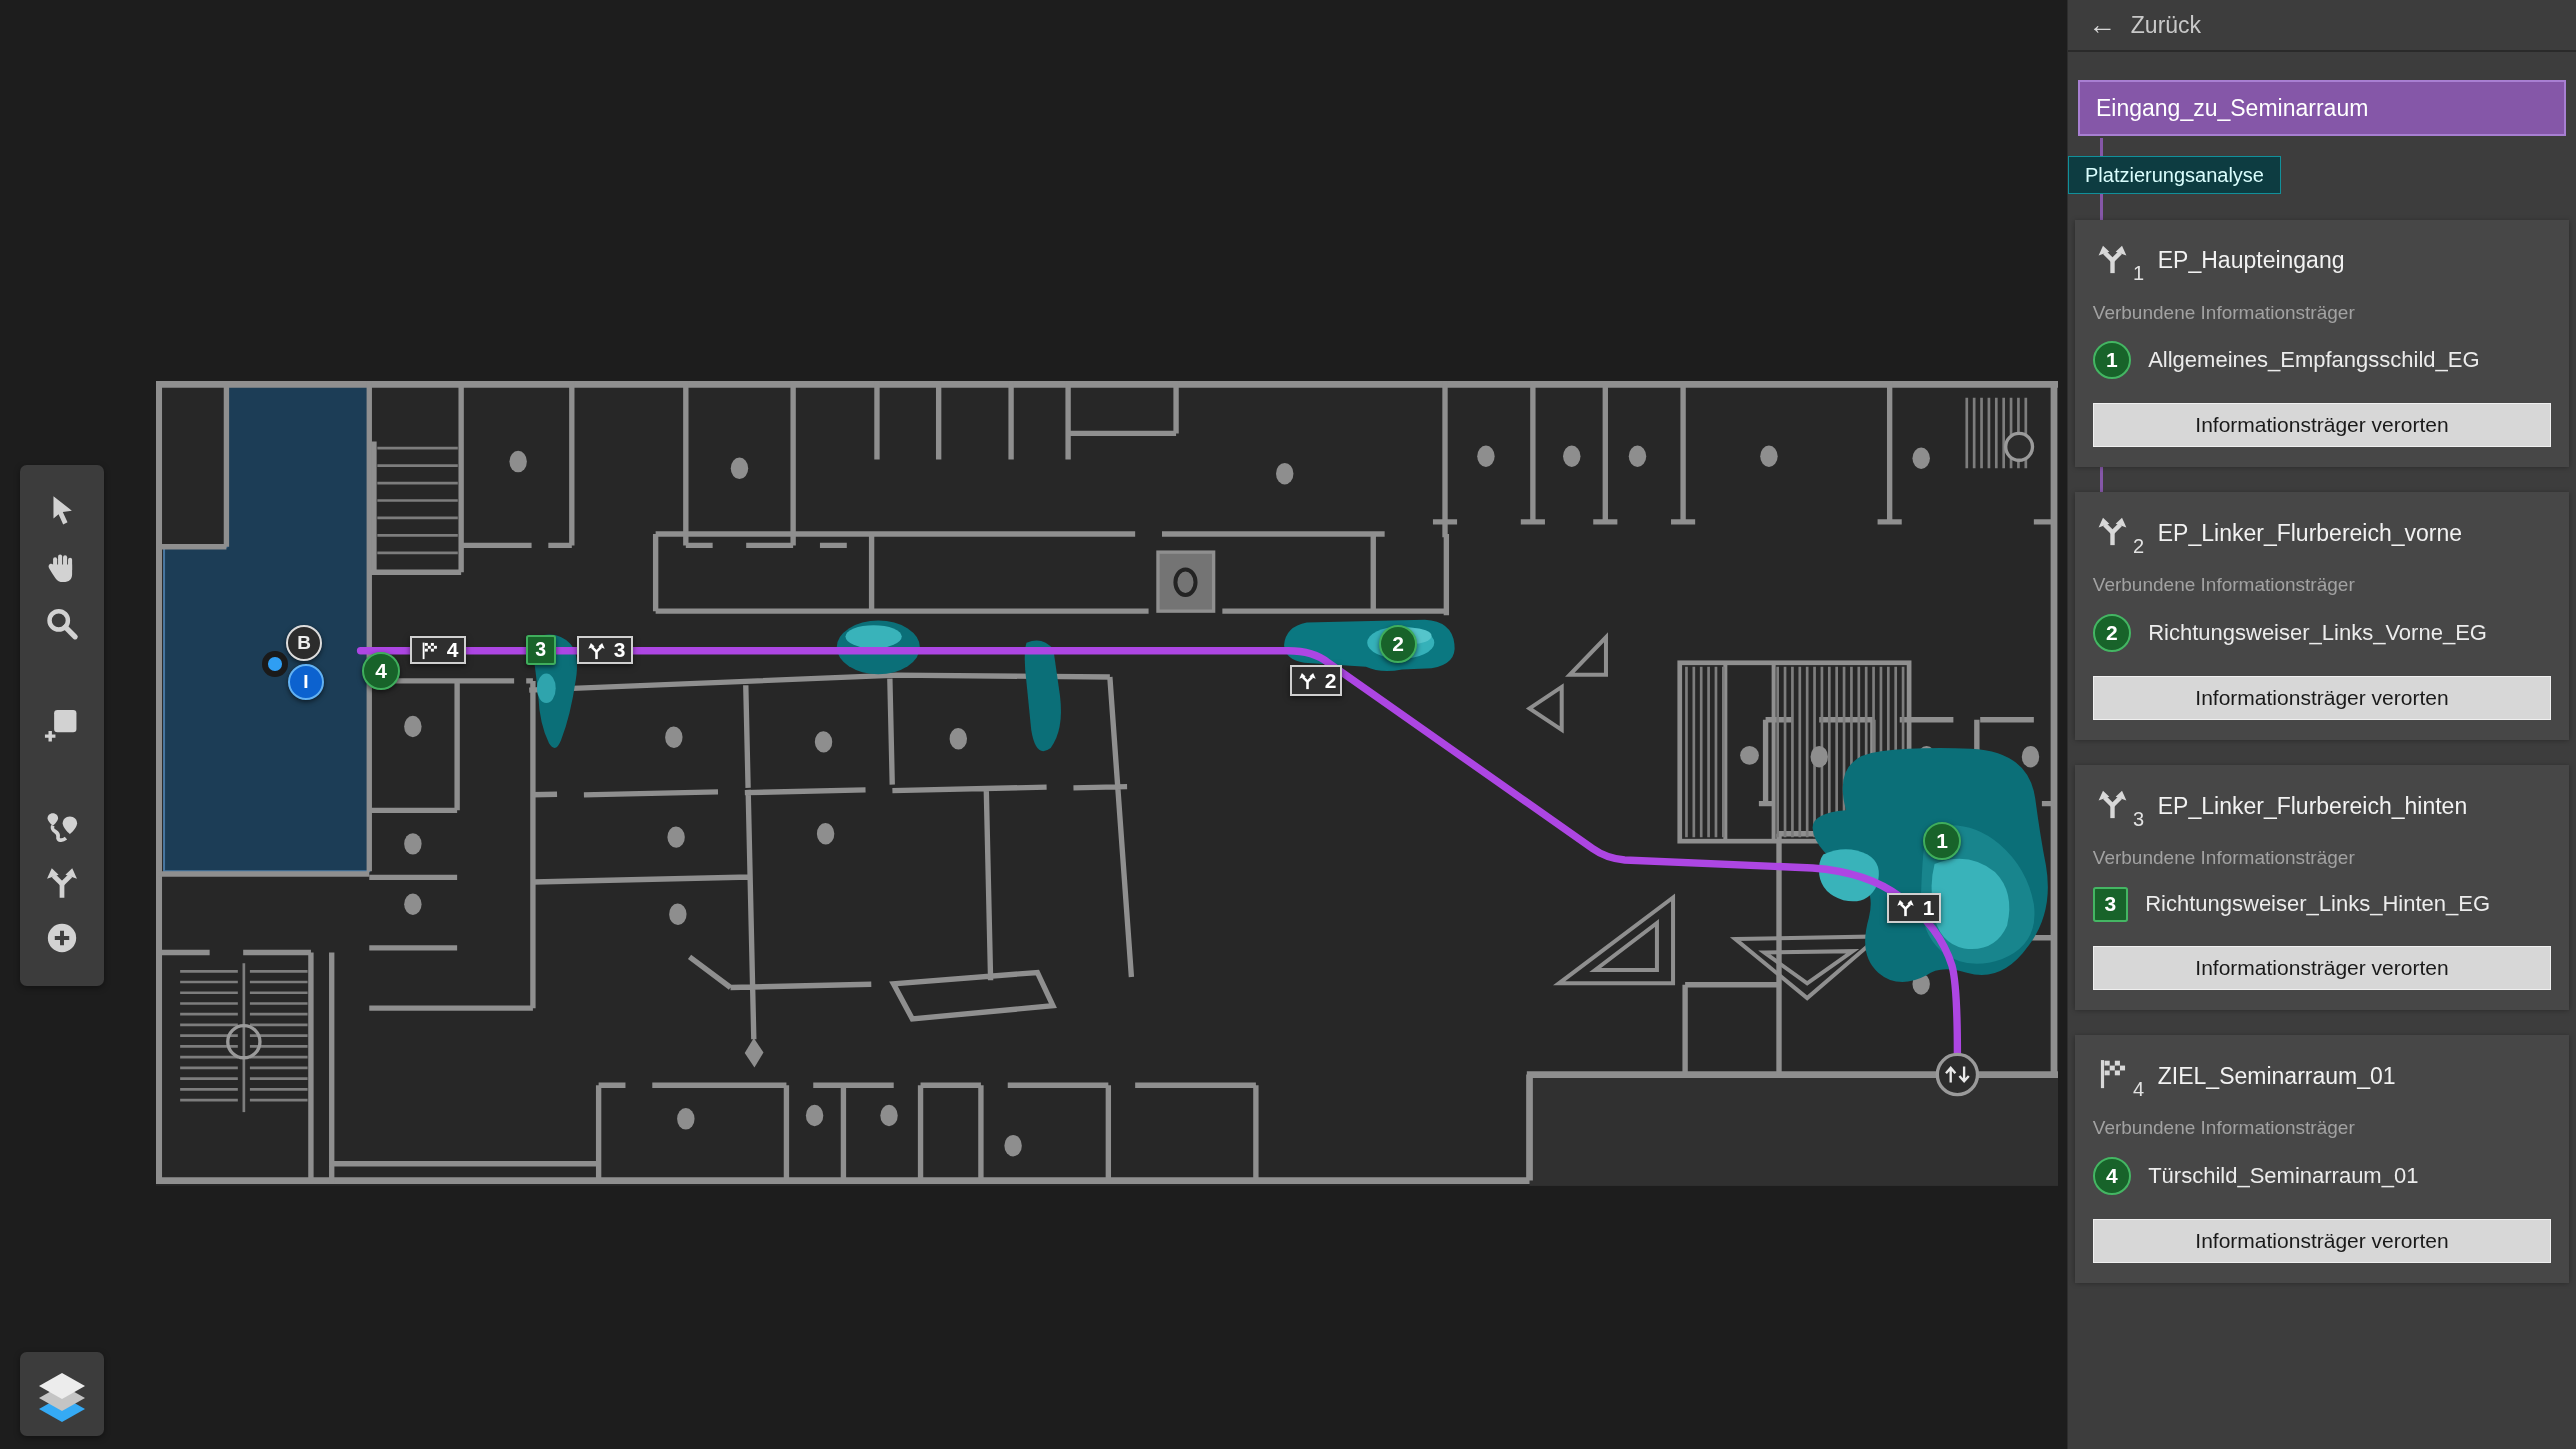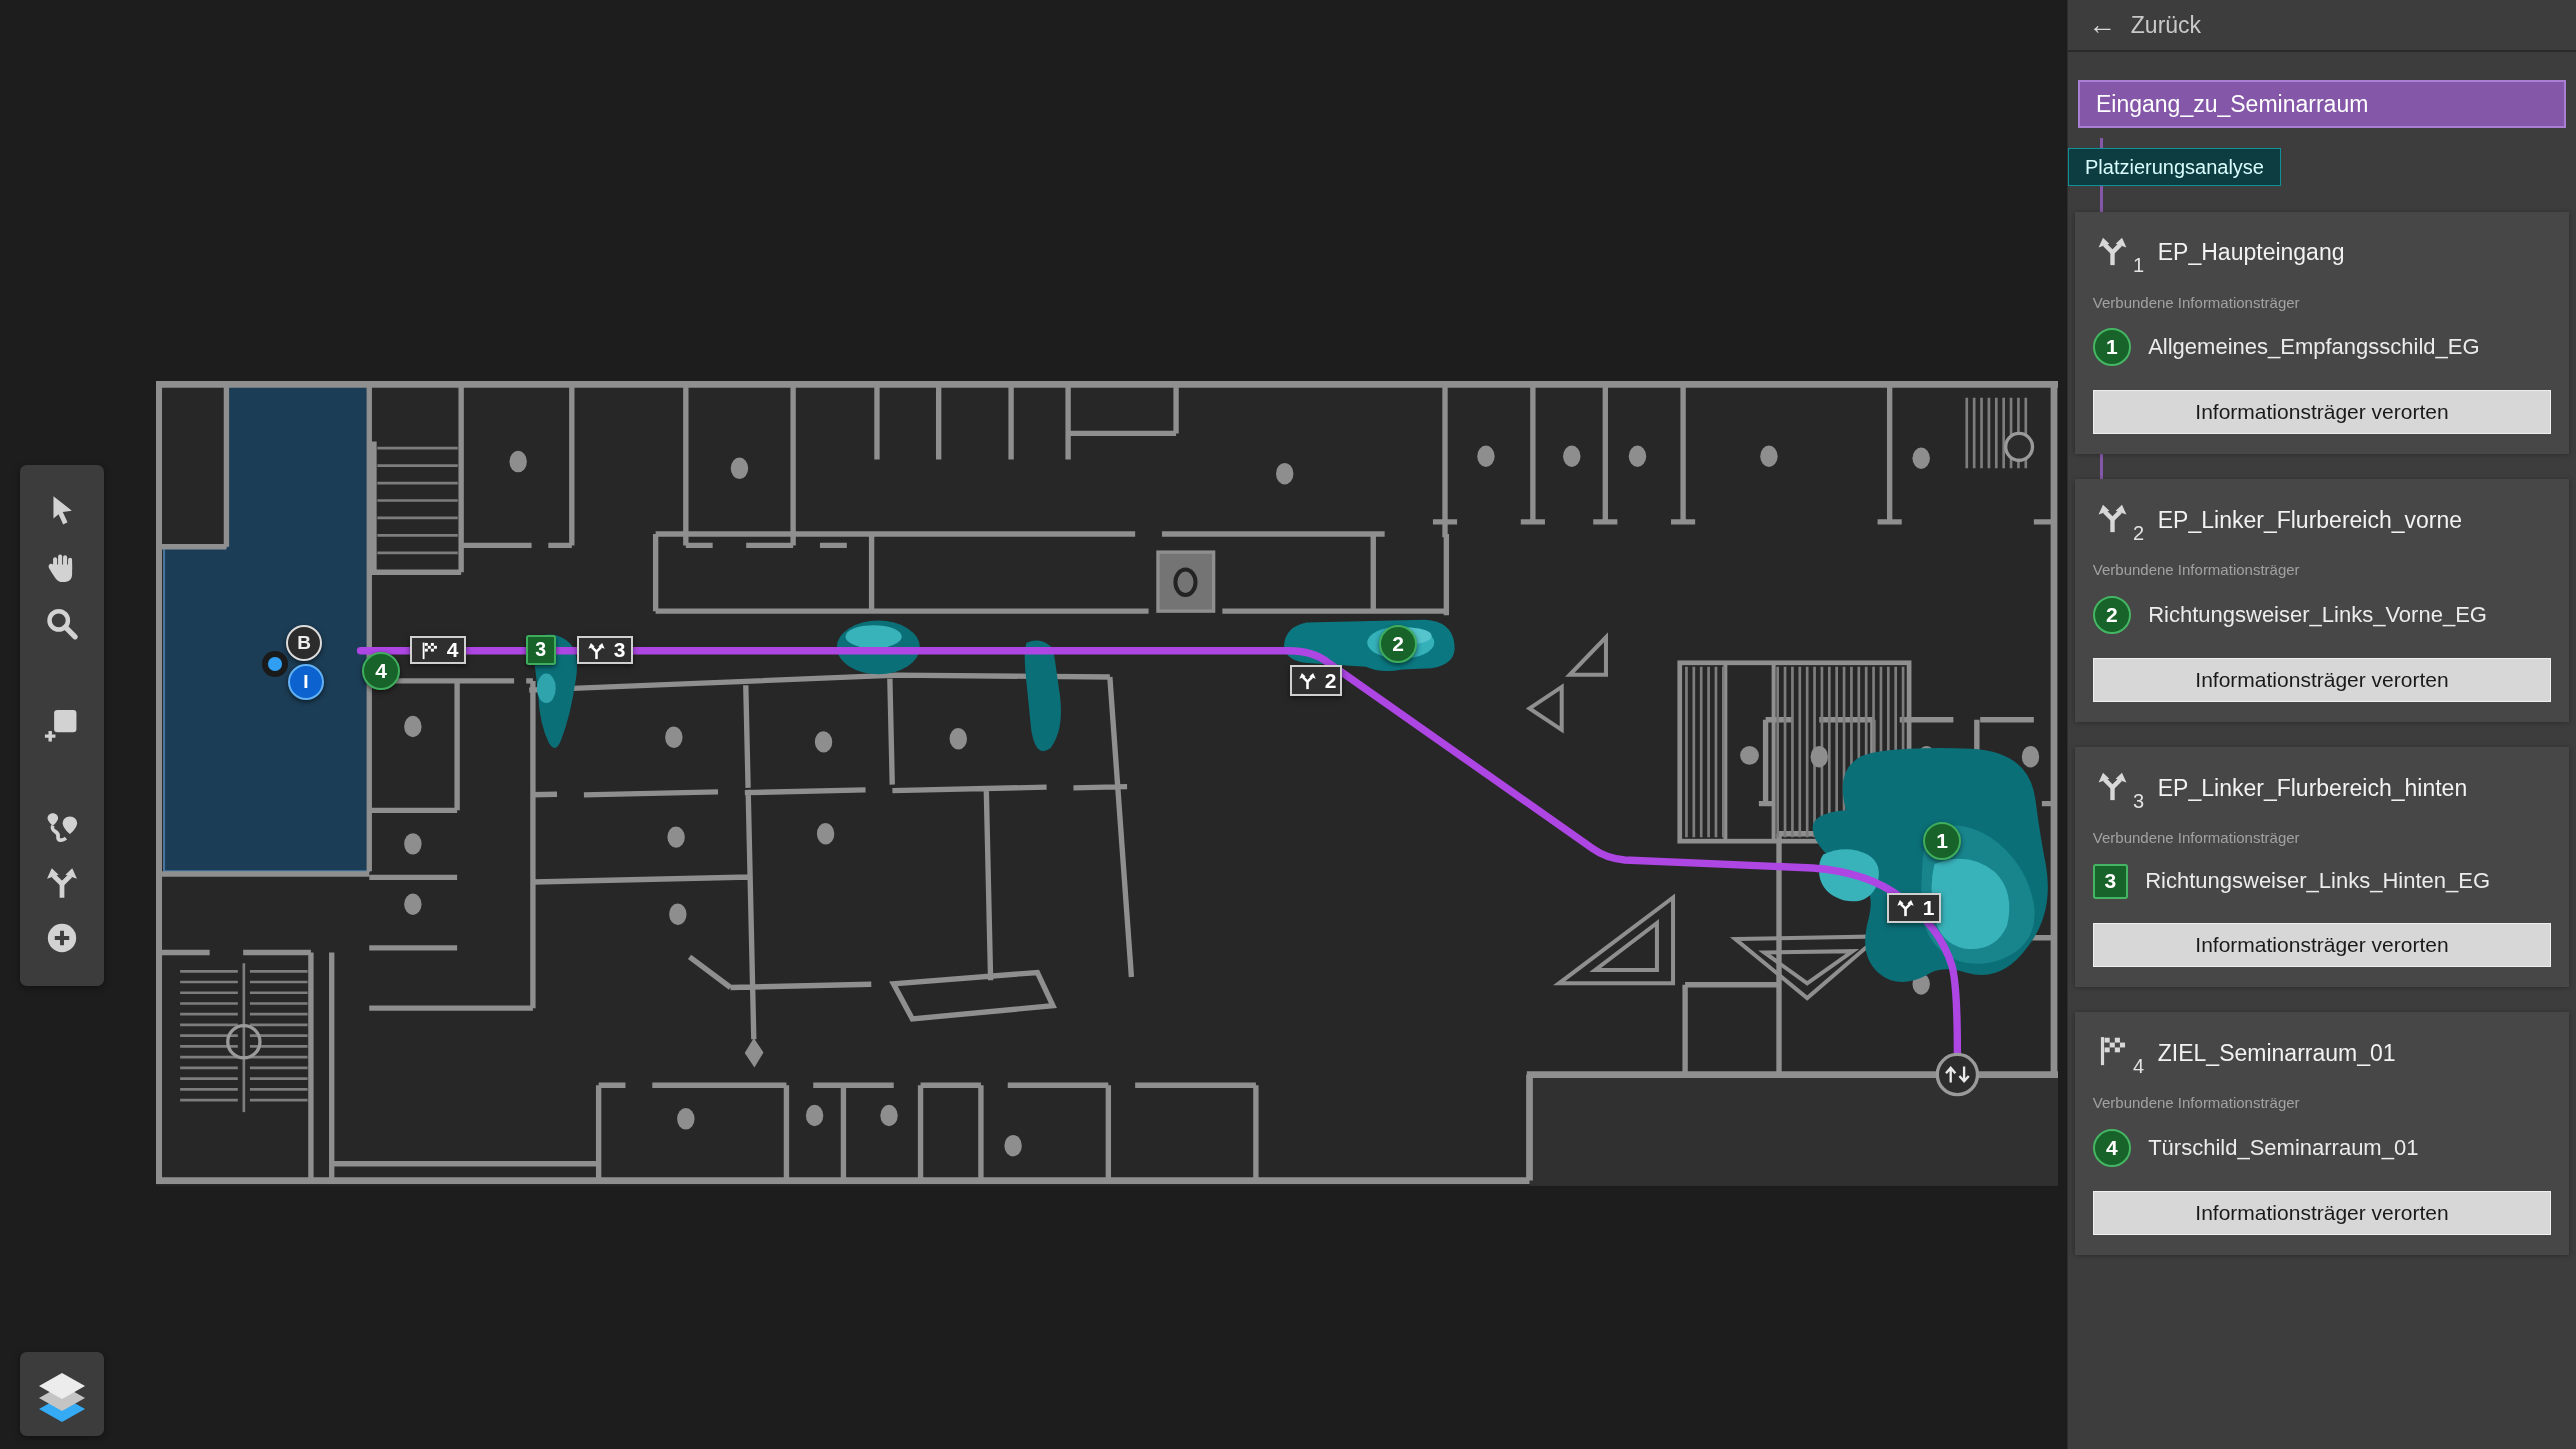--- a/index.html
+++ b/index.html
@@ -23,32 +23,32 @@
   .badge.b-node{width:36px;height:36px;border-radius:50%;background:#2c2c2c;border:2.7px solid #dcdcdc;font-size:19px;color:#ededed;}
   .badge.i-node{width:36px;height:36px;border-radius:50%;background:#0c62cf;border:2.7px solid #62b1f2;font-size:19px;}
   .dot-node{position:absolute;width:25.5px;height:25.5px;border-radius:50%;background:#2f9ef3;border:6px solid #1a1a1a;}
   .map-label{position:absolute;display:flex;align-items:center;justify-content:center;gap:6px;background:#2f2f2f;border:2px solid #cfcfcf;color:#fff;font-size:21px;font-weight:700;box-shadow:0 2px 5.4px rgba(0,0,0,.5);}
   .map-label svg{width:23px;height:23px;color:#fff;}
 
   
   .sidebar{position:absolute;left:2067px;top:0;width:509px;height:1449px;background:#3d3d3d;border-left:1.3px solid #2e2e2e;}
   .sb-header{height:52px;display:flex;align-items:center;gap:14.8px;padding-left:20px;color:#c8c8c8;font-size:23px;border-bottom:2px solid #2a2a2a;cursor:pointer;}
   .sb-header .arrow{font-size:28px;line-height:1;color:#d6d6d6;}
-  .route-chip{position:relative;z-index:1;margin:28px 10px 0 10px;height:48px;background:#8557a8;border:2px solid #a87fd2;display:flex;align-items:center;padding-left:16px;color:#fff;font-size:23px;cursor:pointer;}
+  .route-chip{position:relative;z-index:1;margin:28px 10px 0 10px;height:56px;background:#8557a8;border:2px solid #a87fd2;display:flex;align-items:center;padding-left:16px;color:#fff;font-size:23px;cursor:pointer;}
   .analysis-row{position:relative;z-index:1;margin-top:20px;padding-right:19px;display:flex;}
   .analysis-btn{height:38px;background:#0d3c41;border:1.3px solid #11909a;color:#d9fdfd;font-size:20px;padding:0 16px;display:flex;align-items:center;cursor:pointer;}
   .connector{position:absolute;left:32px;top:138px;width:3.4px;height:584px;background:#8557a8;z-index:0;}
   .card{position:relative;z-index:1;margin:25.5px 7.4px 0 7.4px;background:#474747;padding:19px 17.4px 20px 17.4px;box-shadow:0 1.3px 5.4px rgba(0,0,0,.35);}
   .card:first-of-type{margin-top:14.8px;}
   .card-head{display:flex;align-items:center;}
   .wp-icon{position:relative;width:54px;height:44px;color:#d8d8d8;flex:0 0 auto;}
   .wp-icon svg{width:39px;height:39px;}
   .wp-icon .sub{position:absolute;right:2.7px;bottom:-2.7px;font-size:20px;color:#e2e2e2;}
   .card-title{margin-left:11px;font-size:23px;color:#f2f2f2;}
-  .card-sub{margin-top:19px;font-size:15px;color:#a2a2a2;}
+  .card-sub{margin-top:19px;font-size:19px;color:#a2a2a2;}
   .carrier-row{margin-top:17.4px;display:flex;align-items:center;}
   .sb-badge{width:38px;height:38px;display:flex;align-items:center;justify-content:center;background:#18632a;border:2px solid #44b663;border-radius:50%;color:#fff;font-size:21px;font-weight:700;flex:0 0 auto;}
   .sb-badge.square{border-radius:2.7px;width:35px;height:35px;}
   .carrier-name{margin-left:17.4px;font-size:22px;color:#ececec;}
   .locate-btn{margin-top:24px;width:100%;height:44px;background:#d7d7d7;border:1.3px solid #efefef;color:#1a1a1a;font-size:21px;display:flex;align-items:center;justify-content:center;cursor:pointer;}
 </style>
 </head>
 <body>
 
 <svg width="0" height="0" style="position:absolute">

